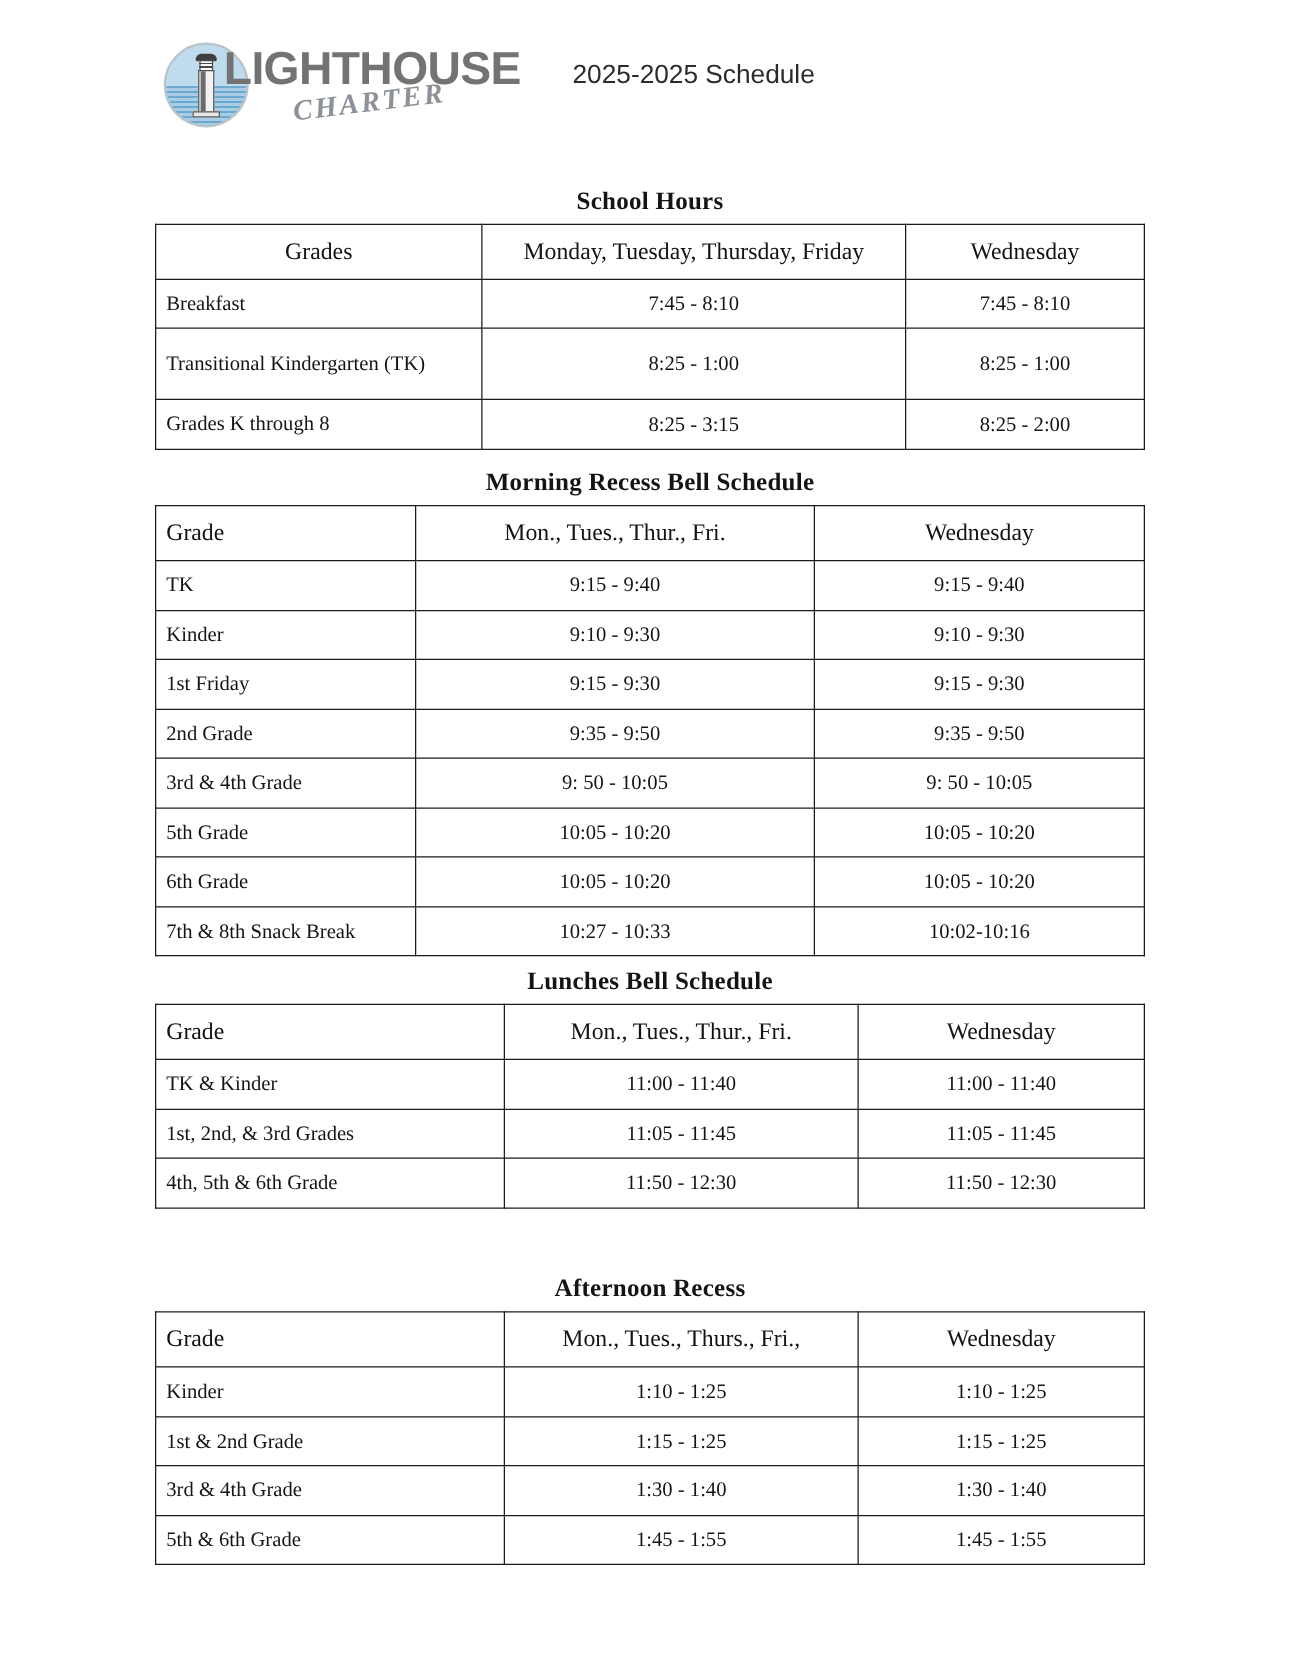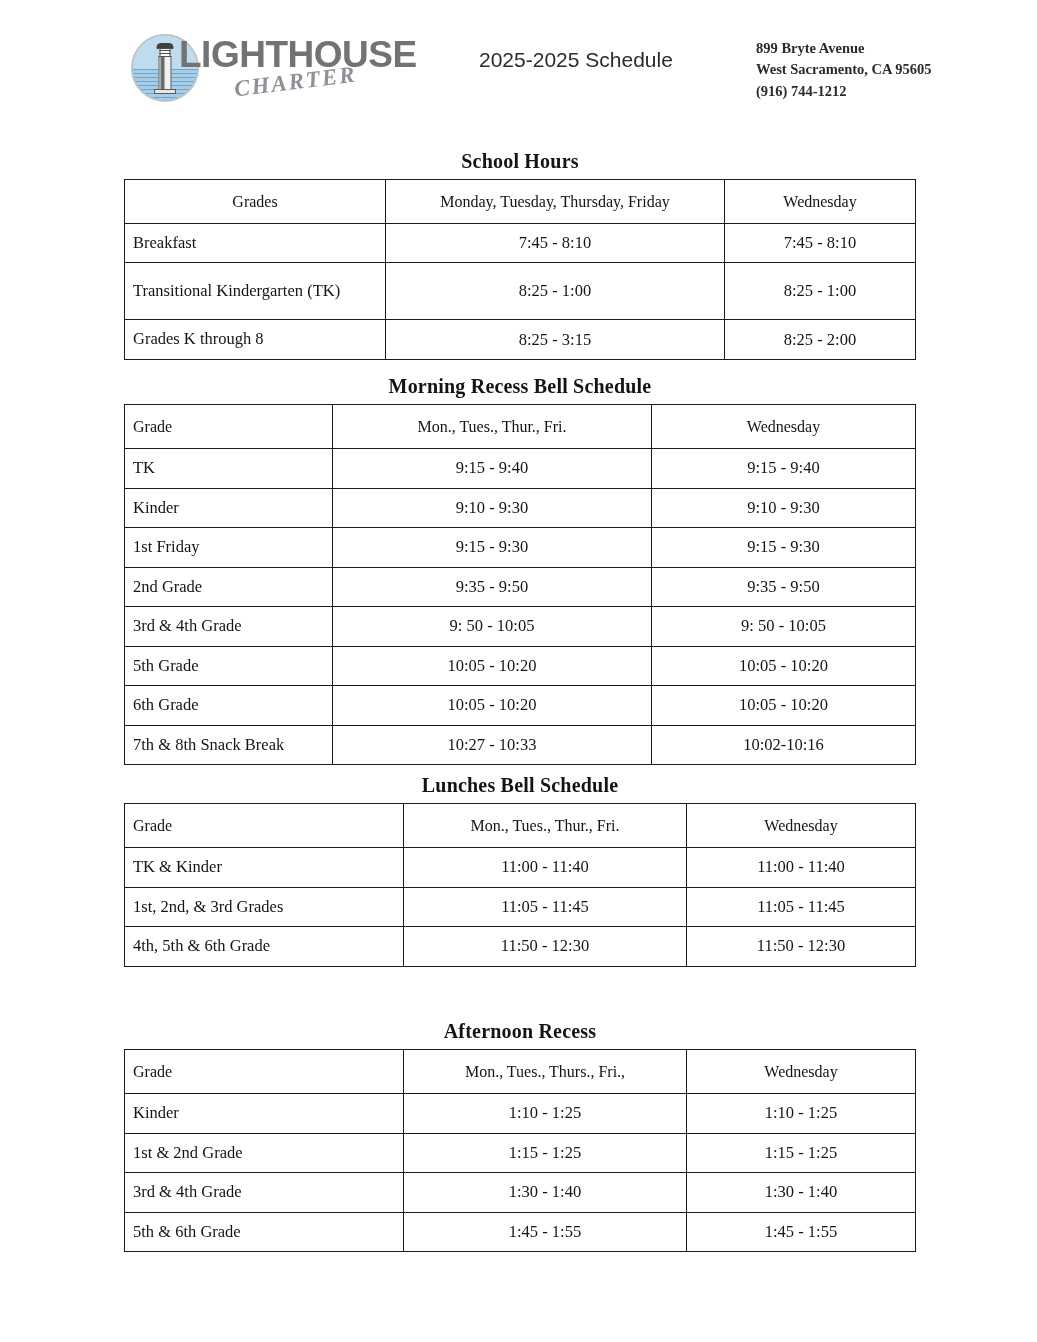--- a/index.html
+++ b/index.html
@@ -135,21 +135,21 @@
     font-weight: bold;
     font-size: 23px;
     letter-spacing: 2px;
     color: #8d9298;
     line-height: 1;
     transform: rotate(-7deg);
     white-space: nowrap;
   }
   .doc-title {
     position: absolute;
-    left: 479px;
+    left: 458px;
     top: 48px;
     font-family: "Liberation Sans", sans-serif;
     font-size: 21px;
     color: #2b2b2b;
     white-space: nowrap;
   }
   .address-block {
     position: absolute;
     left: 756px;
     top: 38px;
@@ -182,21 +182,21 @@
   }
   table.sched td {
     border: 1.6px solid #1b1b1b;
     font-size: 16.5px;
     color: #141414;
     padding: 0 8px;
     vertical-align: middle;
   }
   table.sched tr.head td {
     text-align: center;
-    font-size: 16px;
+    font-size: 19px;
     height: 43px;
   }
   table.sched tr.head td.grade-left {
     text-align: left;
   }
   table.sched td.grade {
     text-align: left;
     line-height: 1.22;
   }
   table.sched td.val {
@@ -240,25 +240,20 @@
       <div class="lamp-lines"></div>
       <div class="tower"></div>
       <div class="base"></div>
     </div>
     <div class="logo-wordmark">LIGHTHOUSE</div>
     <div class="logo-sub">CHARTER</div>
   </div>
 
   <div class="doc-title">2025-2025 Schedule</div>
 
-  <div class="address-block">
-    <div>899 Bryte Avenue</div>
-    <div>West Sacramento, CA 95605</div>
-    <div>(916) 744-1212</div>
-  </div>
 </div>
 
 <div class="section" id="sec-school-hours">
   <div class="section-title">School Hours</div>
   <table class="sched">
     <tbody>
       <tr class="head">
         <td>Grades</td>
         <td>Monday, Tuesday, Thursday, Friday</td>
         <td>Wednesday</td>

